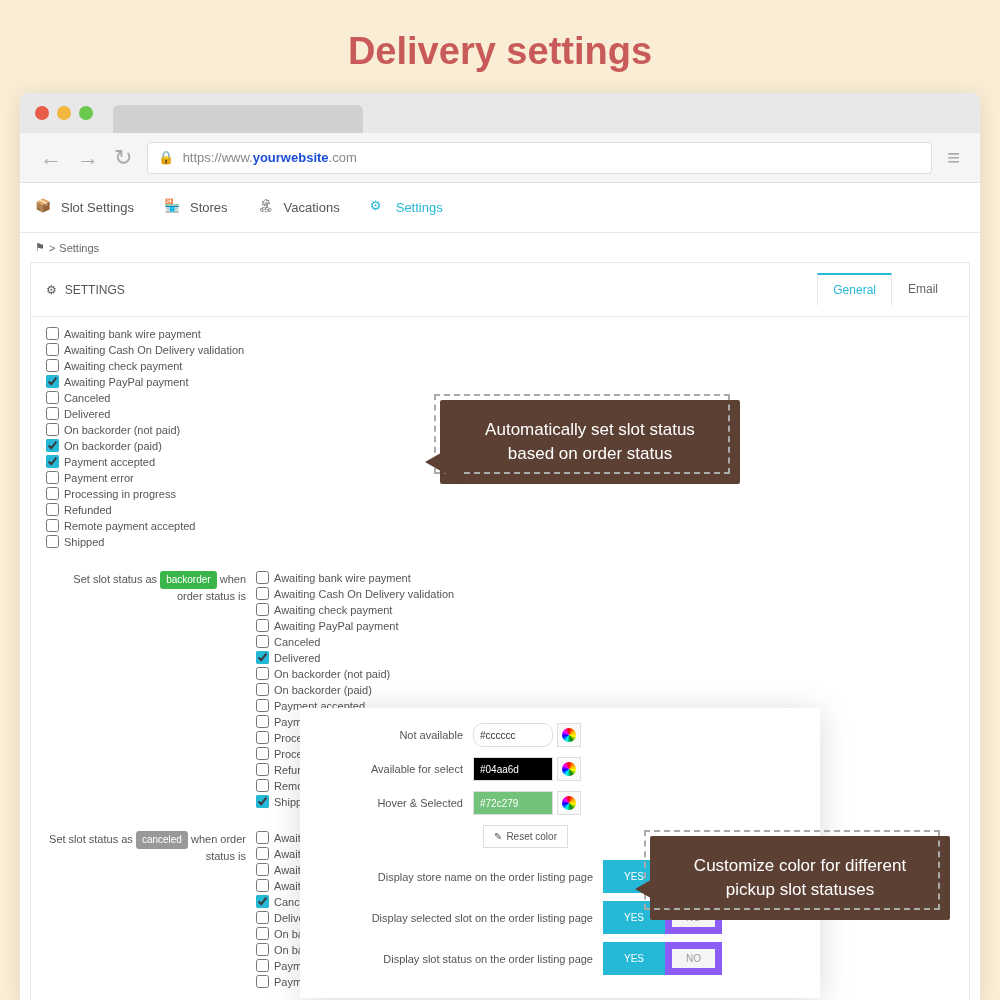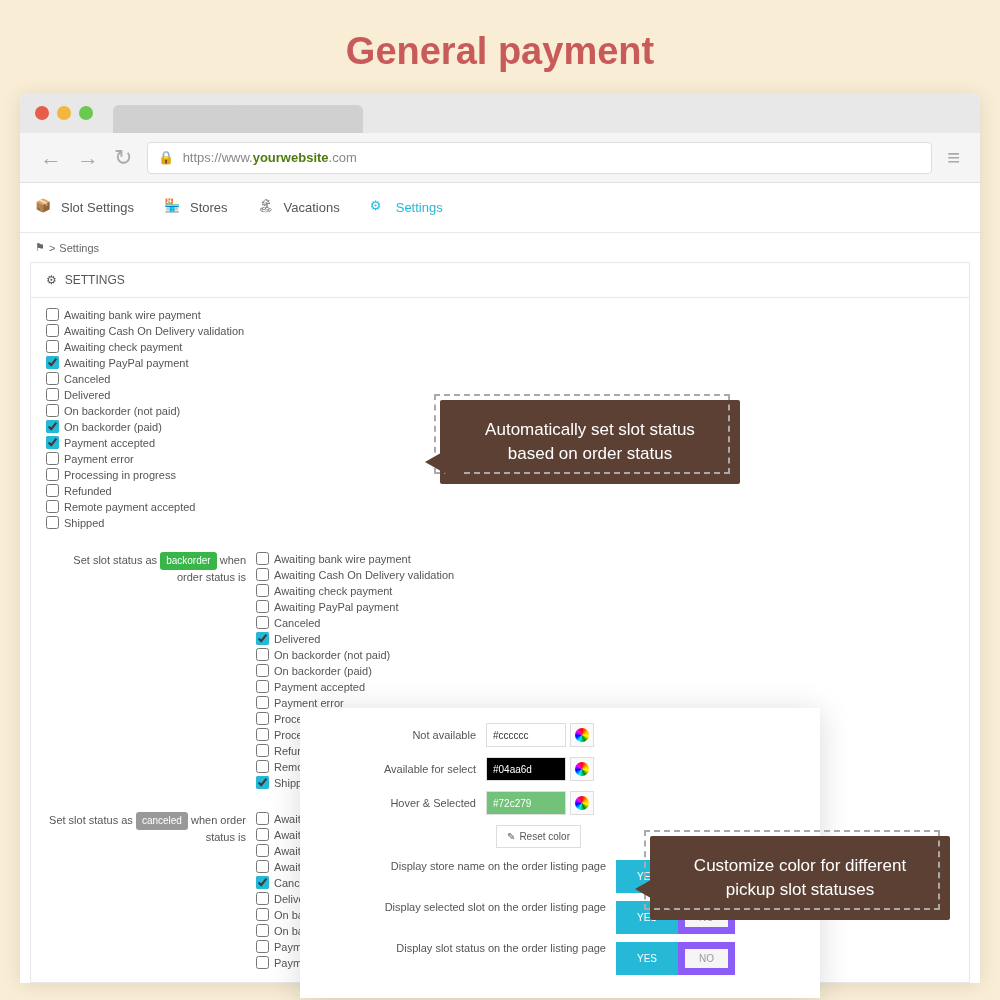--- a/index.html
+++ b/index.html
@@ -8,21 +8,21 @@
 .browser{background:#fff;margin:0 20px;border-radius:8px 8px 0 0;box-shadow:0 2px 20px rgba(0,0,0,0.1);overflow:hidden}
 .tabbar{background:#e8e8e8;height:40px;display:flex;align-items:center;padding:0 15px}
 .dots{display:flex;gap:8px;margin-right:20px}
 .dot{width:14px;height:14px;border-radius:50%}
 .dot.r{background:#e85c4a}.dot.y{background:#f3b73e}.dot.g{background:#6bc950}
 .tab-shape{width:130px;height:28px;background:#d0d0d0;border-radius:6px 6px 0 0;margin-top:12px;margin-right:-10px}
 .addrbar{background:#f5f5f5;height:50px;display:flex;align-items:center;padding:0 20px;gap:15px;border-bottom:1px solid #e0e0e0}
 .nav-arrow{color:#aaa;font-size:22px;cursor:pointer}
 .url-box{flex:1;background:#fff;border:1px solid #ddd;border-radius:4px;height:32px;display:flex;align-items:center;padding:0 10px;font-size:13px;color:#888}
 .url-box .lock{color:#6bc950;margin-right:8px}
-.url-box b{color:#4d7c0f}
+.url-box b{color:#1d4ed8}
 .hamburger{color:#aaa;font-size:22px}
 .appnav{background:#fff;height:50px;display:flex;align-items:center;padding:0 15px;gap:30px;border-bottom:1px solid #e8e8e8;font-size:13px}
 .appnav-item{display:flex;align-items:center;gap:6px;color:#555}
 .appnav-item.active{color:#25b9d7}
 .nav-icon{width:20px;height:20px;display:inline-block}
 .crumb{padding:8px 15px;font-size:11px;color:#666;display:flex;align-items:center;gap:4px}
 .panel{border:1px solid #e8e8e8;margin:0 10px}
 .panel-head{display:flex;align-items:center;padding:10px 15px;border-bottom:1px solid #e8e8e8;font-size:12px;color:#555}
 .panel-head .gear{margin-right:8px}
 .panel-tabs{margin-left:auto;display:flex}
@@ -34,38 +34,38 @@
 .badge.blue{background:#25b9d7}.badge.green{background:#3ab54a}.badge.gray{background:#999}
 .checks{flex:1}
 .check-row{display:flex;align-items:center;gap:5px;margin-bottom:3px;font-size:11px;color:#555}
 .check-row input{width:13px;height:13px;accent-color:#25b9d7}
 .callout{position:absolute;background:#5c4033;color:#fff;padding:18px 22px;font-size:17px;text-align:center;border-radius:2px;line-height:1.4;z-index:50}
 .callout::before{content:"";position:absolute;border:2px dashed #aaa;top:-6px;left:-6px;right:10px;bottom:10px;z-index:-1}
 .callout.c1{top:400px;left:440px;width:300px}
 .callout.c1::after{content:"";position:absolute;left:-35px;top:50%;width:0;height:0;border:20px solid transparent;border-right:35px solid #5c4033}
 .callout.c2{top:836px;left:650px;width:300px}
 .callout.c2::after{content:"";position:absolute;left:-35px;top:40%;width:0;height:0;border:20px solid transparent;border-right:35px solid #5c4033}
-.overlay{position:absolute;top:708px;left:300px;width:520px;background:#fff;box-shadow:0 4px 30px rgba(0,0,0,0.15);padding:15px 16px;font-size:11px;z-index:40}
+.overlay{position:absolute;top:708px;left:300px;width:520px;background:#fff;box-shadow:0 4px 30px rgba(0,0,0,0.15);padding:15px 3px;font-size:11px;z-index:40}
 .color-row{display:flex;align-items:center;margin-bottom:10px}
 .color-row .lbl{width:170px;text-align:right;padding-right:10px;color:#555}
 .swatch{width:80px;height:24px;display:flex;align-items:center;padding:0 6px;color:#333;font-size:10px;border:1px solid #ddd}
 .picker{width:24px;height:24px;margin-left:4px;display:flex;align-items:center;justify-content:center;border:1px solid #ddd;background:#fafafa}
 .picker-icon{width:14px;height:14px;border-radius:50%;background:conic-gradient(red,orange,yellow,green,cyan,blue,magenta,red)}
 .reset-btn{margin-left:180px;padding:5px 10px;border:1px solid #ddd;background:#fff;font-size:10px;color:#555;margin-bottom:12px;display:inline-flex;align-items:center;gap:4px}
-.toggle-row{display:flex;margin-bottom:8px}
+.toggle-row{display:flex;align-items:center;margin-bottom:8px}
 .toggle-row .lbl{width:300px;text-align:right;padding-right:10px;color:#555;font-size:11px}
 .toggle{display:flex}
 .toggle span{padding:4px 14px;font-size:10px;border:7px solid #8b5cf6}
 .toggle .yes{background:#25b9d7;color:#fff;border-color:#25b9d7}
 .toggle .no{background:#f5f5f5;color:#999}
 </style>
 </head>
 <body>
 
-<h1 class="page-title">General payment</h1>
+<h1 class="page-title">Delivery settings</h1>
 
 <div class="browser">
   <div class="tabbar">
     <div class="dots">
       <span class="dot r"></span>
       <span class="dot y"></span>
       <span class="dot g"></span>
     </div>
     <div class="tab-shape"></div>
     <div class="tab-shape"></div>
@@ -103,20 +103,24 @@
     </div>
 
   <div class="crumb">
     <span>⚑</span> &gt; <span>Settings</span>
   </div>
 
   <div class="panel">
     <div class="panel-head">
       <span class="gear">⚙</span>
       <span>SETTINGS</span>
+      <div class="panel-tabs" id="ptabs">
+          <span class="ptab active">General</span>
+          <span class="ptab">Email</span>
+        </div>
     </div>
     <div id="sections">
         <div class="form-section">
           <div class="checks">
             <div class="check-row">
               <input type="checkbox" style="">
               <span>Awaiting bank wire payment</span>
             </div>
             <div class="check-row">
               <input type="checkbox" style="">
@@ -285,21 +289,21 @@
       </div>
   </div>
 </div>
 
 <div class="callout c1">Automatically set slot status based on order status</div>
 
 <div class="overlay">
   <div id="colors">
       <div class="color-row">
         <span class="lbl">Not available</span>
-        <span class="swatch" style="background:#ffffff;">#cccccc</span>
+        <span class="swatch" style="background:#ffffff;border-radius:10px;">#cccccc</span>
         <span class="picker">
           <span class="picker-icon"></span>
         </span>
       </div>
       <div class="color-row">
         <span class="lbl">Available for select</span>
         <span class="swatch" style="background:#000000;color:#fff">#04aa6d</span>
         <span class="picker">
           <span class="picker-icon"></span>
         </span>

